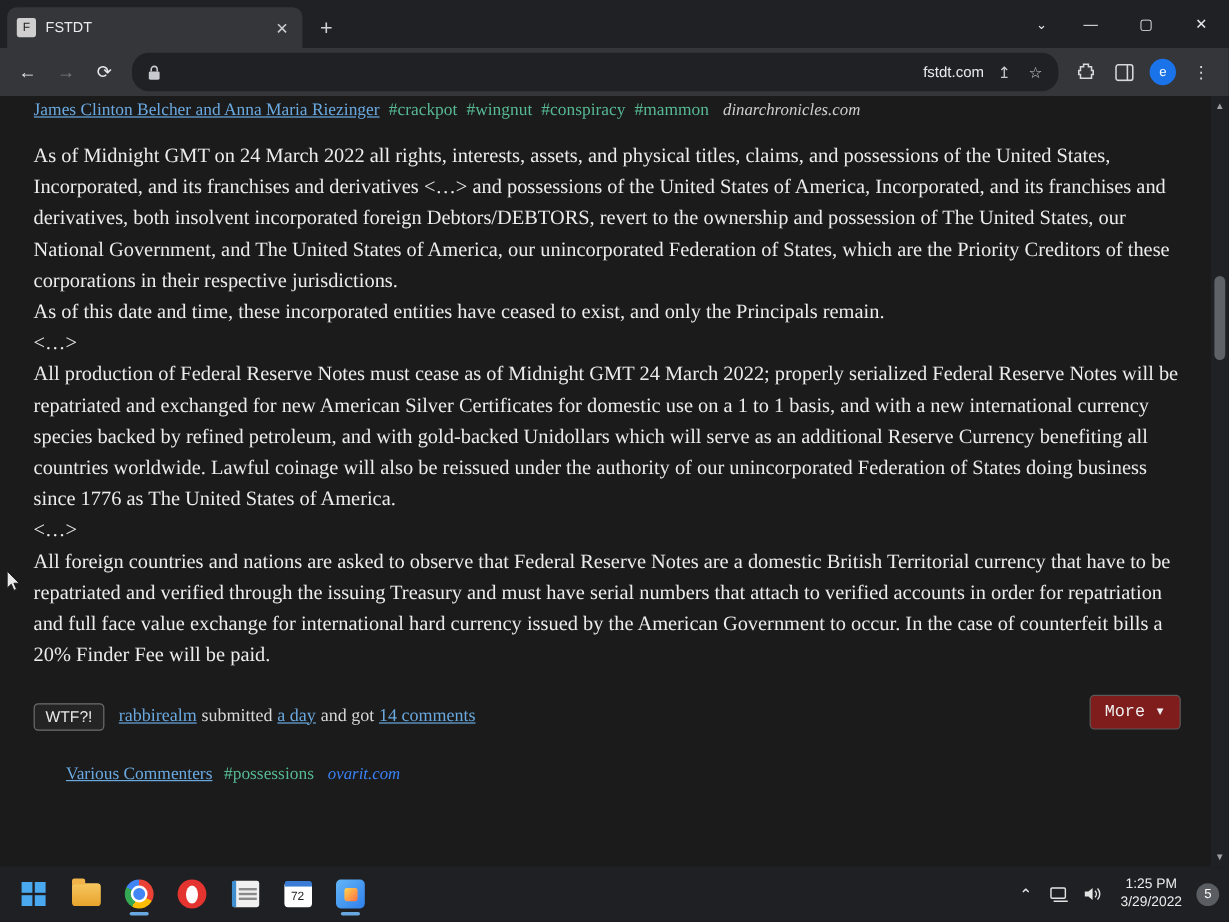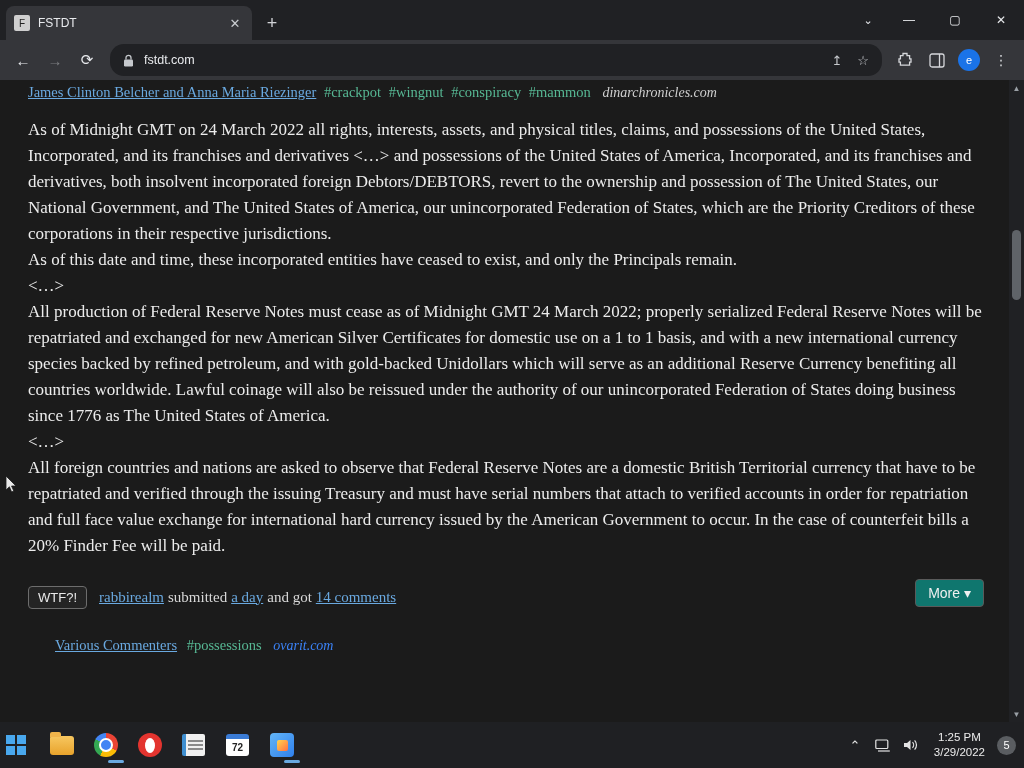--- a/index.html
+++ b/index.html
@@ -98,20 +98,21 @@
   .navbtn.disabled { color: #7b7d80; }
   .omnibox {
     flex: 1;
     height: 28px;
     background: #202124;
     border-radius: 14px;
     display: flex; align-items: center;
     padding: 16px 10px;
     margin: 16px 6px;
     gap: 8px;
+    text-align: right;
   }
   .omnibox .lockico {
     width: 16px; height: 16px;
     display: flex; align-items: center; justify-content: center;
     color: #c6c9cd;
   }
   .omnibox .url {
     color: #e8eaed;
     font-size: 12.5px;
     flex: 1;
@@ -191,27 +192,27 @@
     font-size: 13px;
     color: #e8e8e8;
     font-family: "Liberation Sans", sans-serif;
     background: #242424;
     margin-right: 12px;
   }
   .footerbar a { color: #6aa9e0; text-decoration: underline; }
   .footerbar .sep { margin: 0 4px; }
   .morebtn {
     position: absolute; right: 0; top: -4px;
-    background: #0f766e;
+    background: #7f1d1d;
     border: 1px solid #5a5a5a;
     border-radius: 4px;
     color: #f0f0f0;
     font-size: 14px;
     padding: 5px 12px;
-    font-family: Liberation Sans, sans-serif;
+    font-family: Liberation Mono, monospace;
   }
   .nextline {
     margin-top: 26px;
     font-size: 14.5px;
   }
   .nextline .author { color: #6aa9e0; text-decoration: underline; margin-left: 27px; }
   .nextline .tag { color: #57b894; margin-left: 6px; }
   .nextline .site { color: #3b82f6; font-style: italic; margin-left: 8px; font-size: 14px; }
 
   
@@ -245,23 +246,22 @@
   
   .taskbar {
     height: 46px;
     background: #1f2023;
     display: flex; align-items: center;
     padding: 0 6px;
     position: relative;
   }
   .tbapp {
     width: 44px; height: 40px;
-    display: flex; align-items: center; justify-content: flex-start;
-    position: relative;
-    font-weight: bold;
+    display: flex; align-items: center; justify-content: center;
+    position: relative;
   }
   .winlogo {
     display: grid;
     grid-template-columns: 9px 9px;
     grid-template-rows: 9px 9px;
     gap: 2px;
   }
   .winlogo i { background: #49a8ee; display: block; }
   .folder {
     width: 24px; height: 19px;

